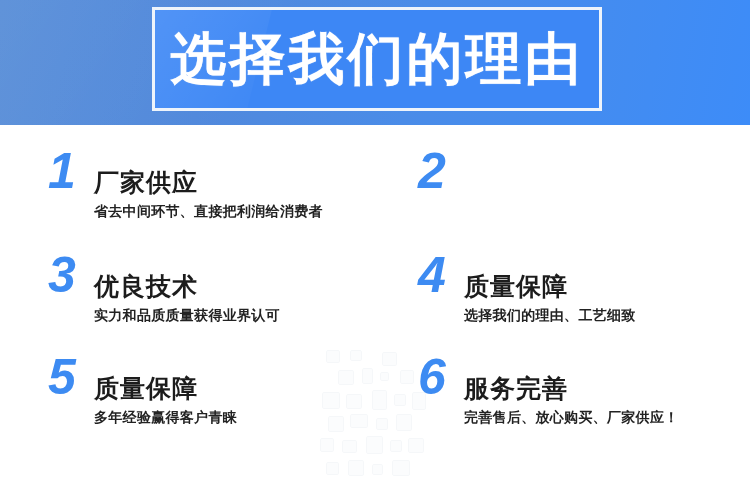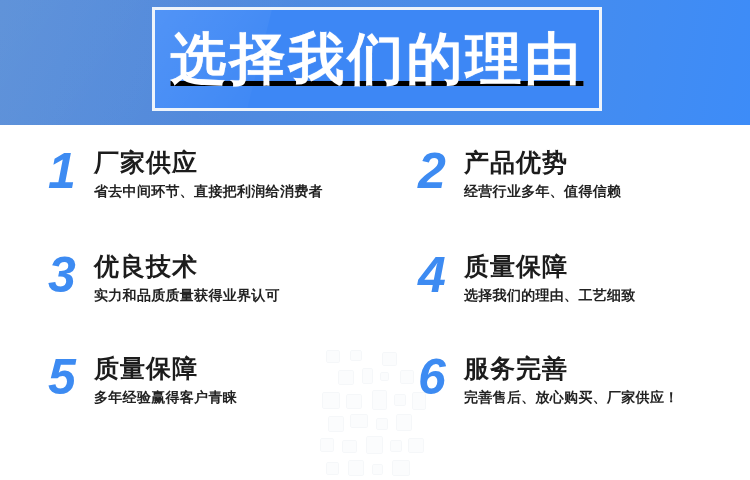--- a/index.html
+++ b/index.html
@@ -43,21 +43,20 @@
     left:152px;
     top:7px;
     width:450px;
     height:104px;
     border:3px solid #eef4fb;
     background:#3d87f5;
     display:flex;
     align-items:center;
     justify-content:center;
     overflow:hidden;
-    text-decoration:underline;
   }
   .banner-box-sheen {
     position:absolute;
     left:-20px;
     top:-40px;
     width:120px;
     height:200px;
     background:linear-gradient(110deg,rgba(255,255,255,0.12),rgba(255,255,255,0));
     transform:rotate(14deg);
     pointer-events:none;
@@ -122,20 +121,21 @@
     font-style:italic;
     line-height:52px;
     width:46px;
     flex:0 0 46px;
     text-align:left;
     letter-spacing:-1px;
   }
 
   .texts {
     padding-top:2px;
+    margin-top:20px;
   }
   .item-title {
     color:#1c1c1c;
     font-size:25px;
     font-weight:bold;
     line-height:30px;
     letter-spacing:1px;
     white-space:nowrap;
   }
   .item-desc {
@@ -197,24 +197,20 @@
       <div class="item item-col-left item-row-1">
         <div class="num">1</div>
         <div class="texts">
           <div class="item-title">厂家供应</div>
           <div class="item-desc wide">省去中间环节、直接把利润给消费者</div>
         </div>
       </div>
 
       <div class="item item-col-right item-row-1">
         <div class="num">2</div>
-        <div class="texts">
-          <div class="item-title">产品优势</div>
-          <div class="item-desc" style="max-width:270px;white-space:nowrap;">经营行业多年、值得信赖</div>
-        </div>
       </div>
 
       <div class="item item-col-left item-row-2">
         <div class="num">3</div>
         <div class="texts">
           <div class="item-title">优良技术</div>
           <div class="item-desc" style="max-width:280px;white-space:nowrap;">实力和品质质量获得业界认可</div>
         </div>
       </div>
 

